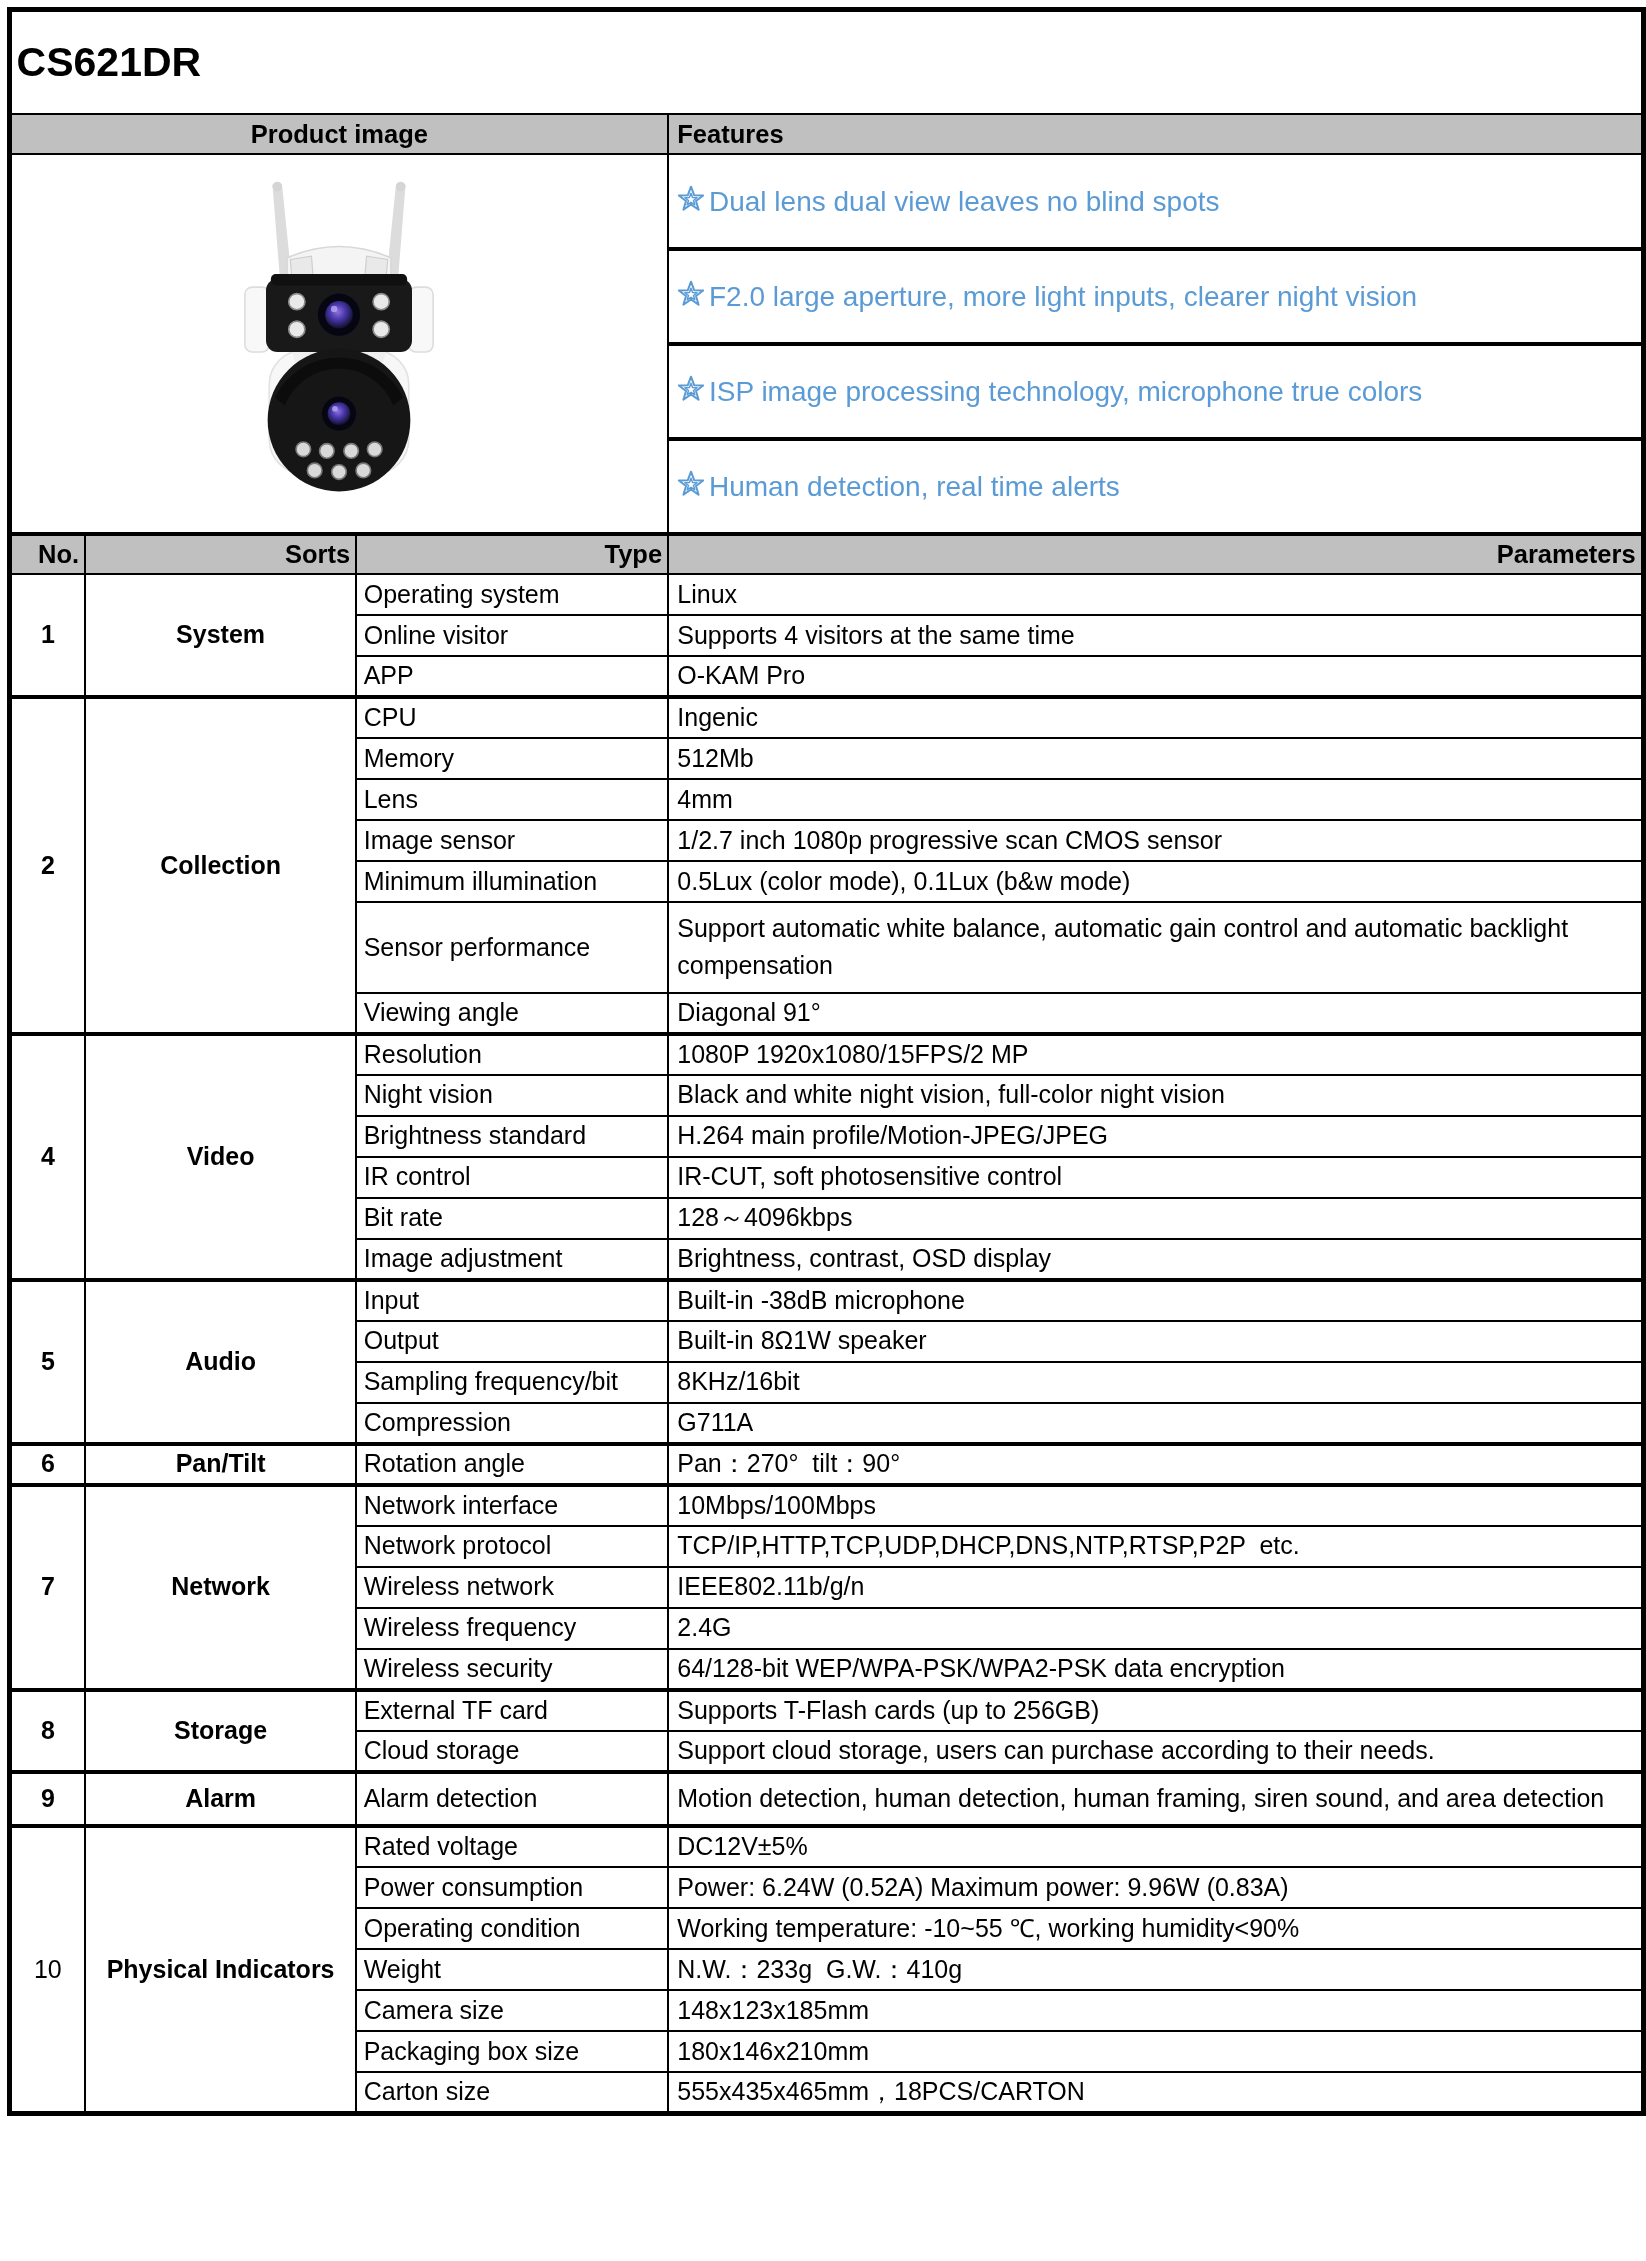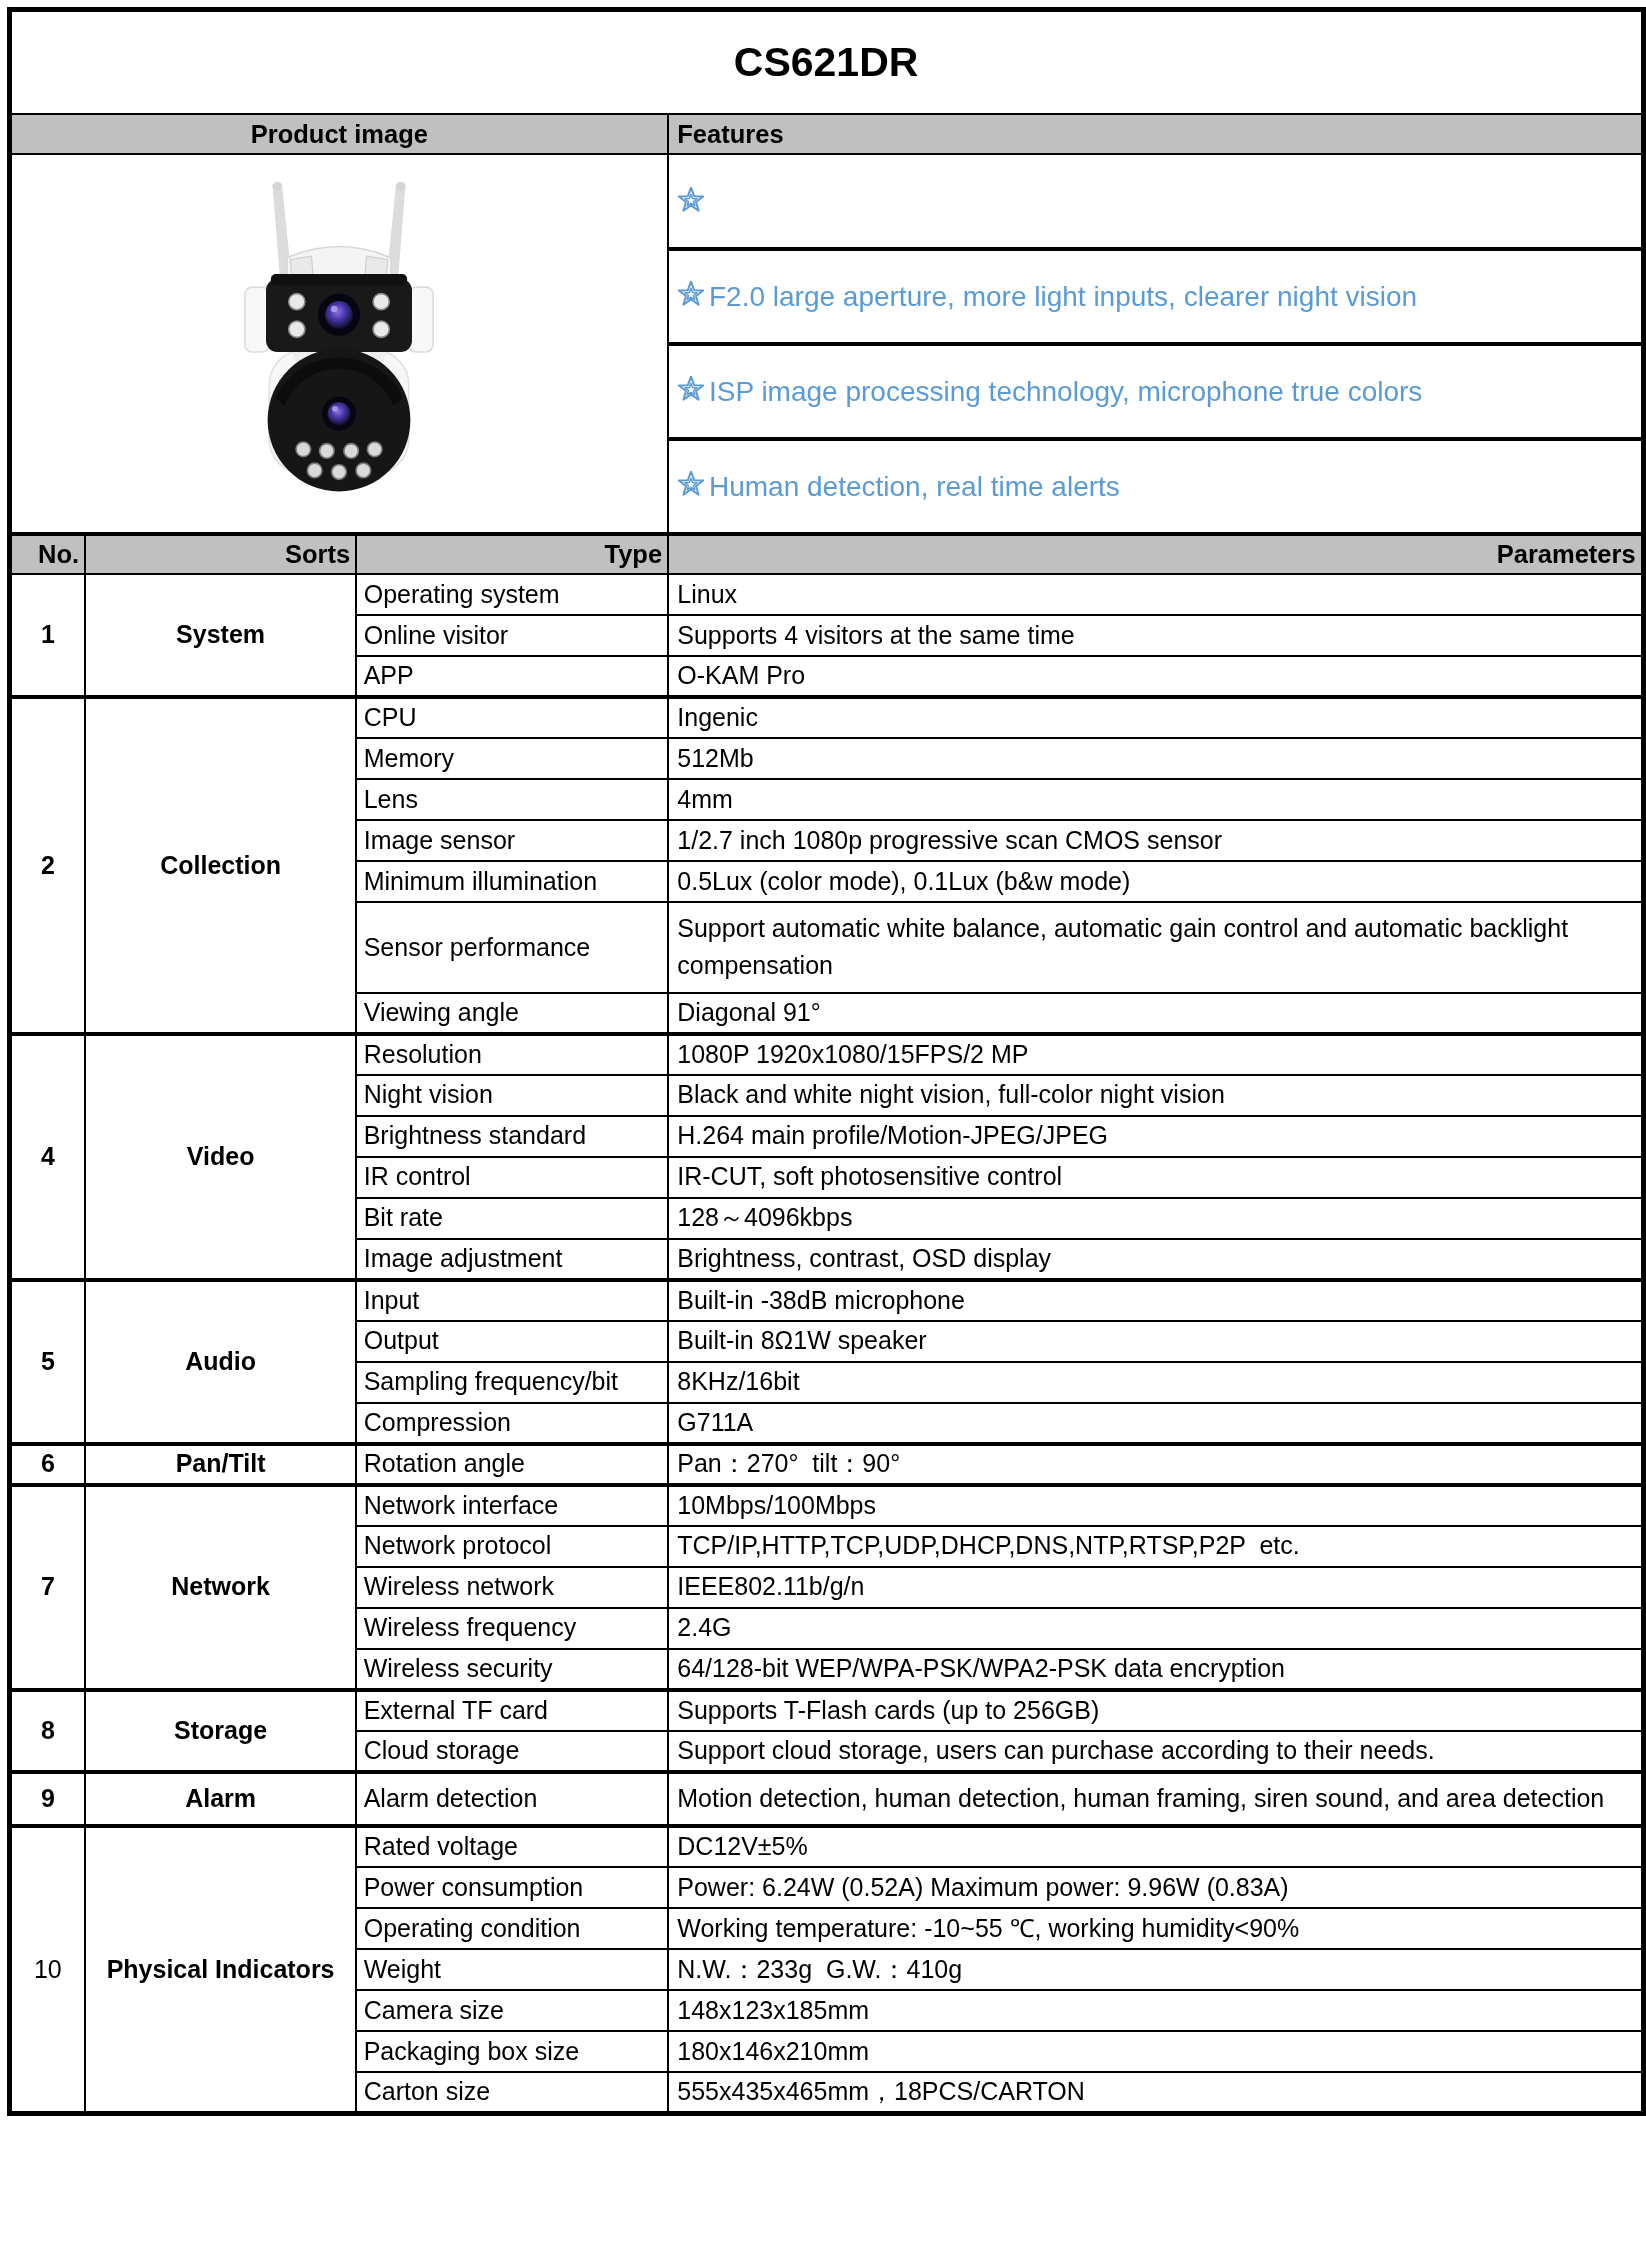--- a/index.html
+++ b/index.html
@@ -1,21 +1,21 @@
 <!DOCTYPE html>
 <html style="font-size:13px"><head>
 <meta charset="utf-8">
 <style>
   html,body{margin:0;padding:0;background:#ffffff;}
   body{font-family:"Liberation Sans", sans-serif; color:#000;}
   .page{width:1646px;height:2261px;background:#fff;box-sizing:border-box;padding:6.6px;}
   table.spec{border-collapse:collapse;table-layout:fixed;width:1633px;border:5px solid #000;}
   td{border:2.5px solid #000;box-sizing:border-box;padding:1.6px 5px;vertical-align:middle;
      font-size:25px;line-height:1.35;overflow:hidden;}
-  .title-row td{height:105px;text-align:center;font-weight:bold;font-size:41px;border-bottom:2.5px solid #000;}
+  .title-row td{height:105px;text-align:left;font-weight:bold;font-size:41px;border-bottom:2.5px solid #000;}
   .gray{background:#C0C0C0;}
   .gray-head td{height:32px;font-weight:bold;font-size:25.5px;}
   .c{text-align:center;}
   .pl{padding-left:8.2px;}
   .thick-top td{border-top:4.1px solid #000;}
   .feature-sep td{border-top:4.1px solid #000;}
   .feature-cell{height:95px;color:#5B9BD5;font-size:28px;padding-left:6.6px;white-space:nowrap;}
   .feature-cell .ftxt{vertical-align:middle;}
   .star{vertical-align:middle;margin-right:3.3px;position:relative;top:-1.6px;}
   .col-head td{height:39px;text-align:right;}
@@ -103,21 +103,21 @@
           <circle cx="150" cy="362" r="9" fill="#d9d9d9" stroke="#777" stroke-width="2"></circle>
           <circle cx="180" cy="364" r="9" fill="#d9d9d9" stroke="#777" stroke-width="2"></circle>
           <circle cx="210" cy="362" r="9" fill="#d9d9d9" stroke="#777" stroke-width="2"></circle>
         </g>
       </svg>
     </td>
     <td class="feature-cell">
       <svg class="star" width="30" height="30" viewBox="0 0 36 36" fill="none" stroke="#5B9BD5" stroke-width="2.4" stroke-linejoin="round">
               <polygon points="18,2 21.8,12.2 32.6,12.5 24,19.2 27.1,29.6 18,23.4 8.9,29.6 12,19.2 3.4,12.5 14.2,12.2"></polygon>
               <polygon stroke-width="1.8" points="18,10 19.9,15.1 25.3,15.3 21,18.6 22.6,23.8 18,20.7 13.4,23.8 15,18.6 10.7,15.3 16.1,15.1"></polygon>
-            </svg>
+            </svg><span class="ftxt">Dual lens dual view leaves no blind spots</span>
     </td>
   </tr>
   <tr class="feature-sep">
     <td class="feature-cell">
       <svg class="star" width="30" height="30" viewBox="0 0 36 36" fill="none" stroke="#5B9BD5" stroke-width="2.4" stroke-linejoin="round">
               <polygon points="18,2 21.8,12.2 32.6,12.5 24,19.2 27.1,29.6 18,23.4 8.9,29.6 12,19.2 3.4,12.5 14.2,12.2"></polygon>
               <polygon stroke-width="1.8" points="18,10 19.9,15.1 25.3,15.3 21,18.6 22.6,23.8 18,20.7 13.4,23.8 15,18.6 10.7,15.3 16.1,15.1"></polygon>
             </svg><span class="ftxt">F2.0 large aperture, more light inputs, clearer night vision</span>
     </td>
   </tr>

